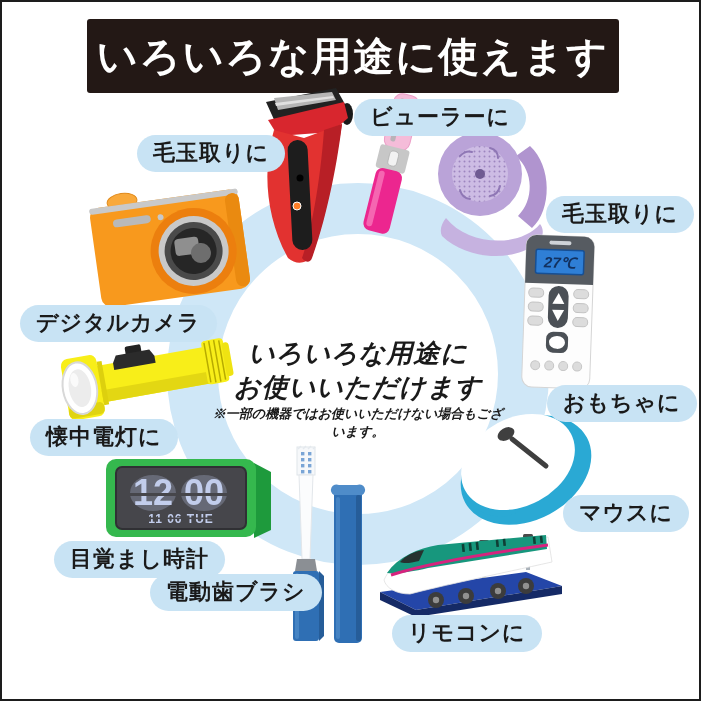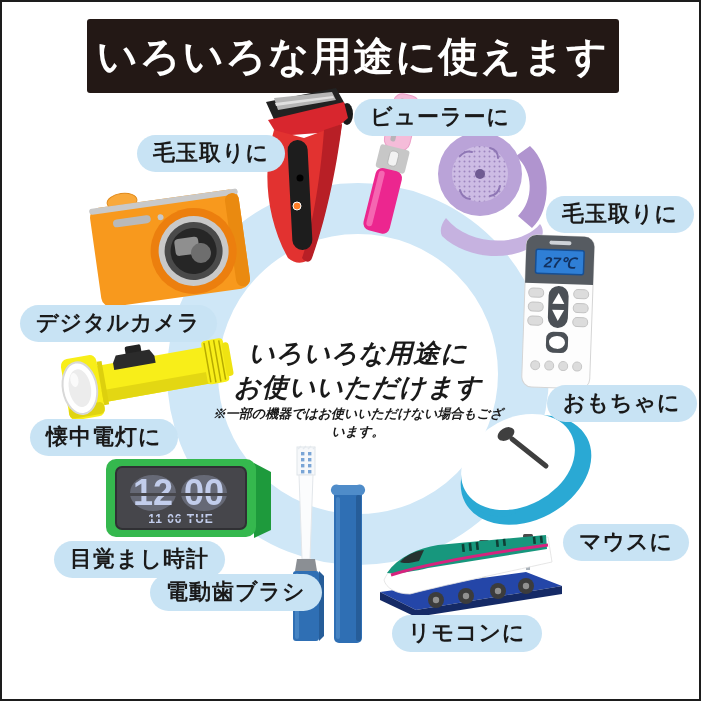--- a/index.html
+++ b/index.html
@@ -209,19 +209,19 @@
       <path d="M151,24 v40 M156,23 v42 M161,23 v42 M166,24 v40" stroke="#b7ab00" stroke-width="1.5"></path>
       <rect x="168" y="27" width="7" height="34" rx="3" fill="#efe312"></rect>
     </g>
   </svg>
 
   <div class="pill" style="left:18px;top:303px">デジタルカメラ</div>
   <div class="pill" style="left:135px;top:133px">毛玉取りに</div>
   <div class="pill" style="left:352px;top:97px">ビューラーに</div>
   <div class="pill" style="left:544px;top:194px">毛玉取りに</div>
   <div class="pill" style="left:545px;top:383px">おもちゃに</div>
-  <div class="pill" style="left:561px;top:522px">マウスに</div>
+  <div class="pill" style="left:561px;top:493px">マウスに</div>
   <div class="pill" style="left:390px;top:613px">リモコンに</div>
   <div class="pill" style="left:148px;top:572px">電動歯ブラシ</div>
   <div class="pill" style="left:52px;top:539px">目覚まし時計</div>
   <div class="pill" style="left:28px;top:417px">懐中電灯に</div>
 
 </div>
 
 </body></html>

